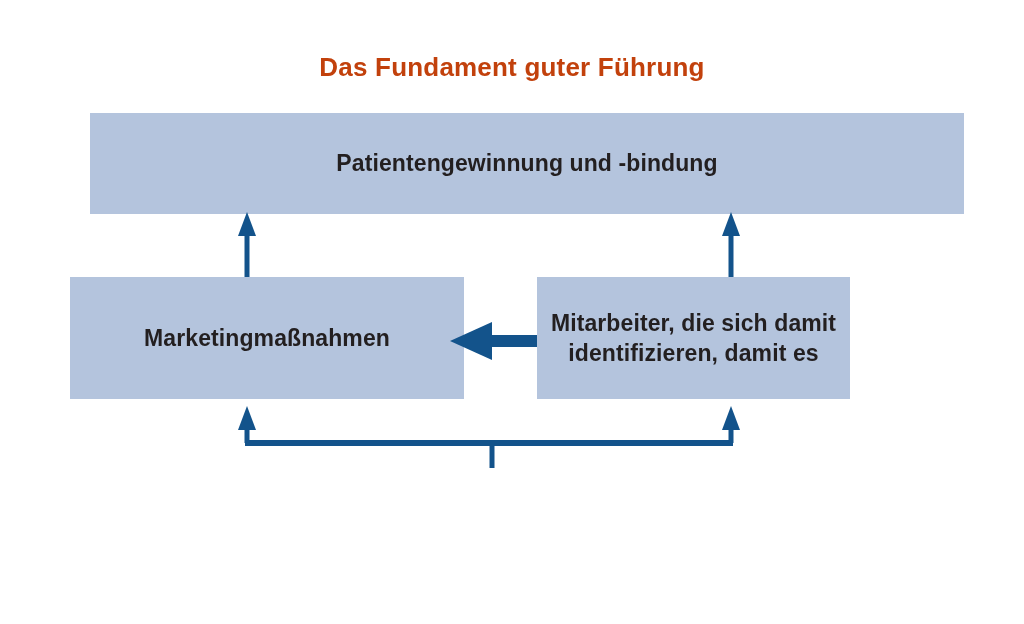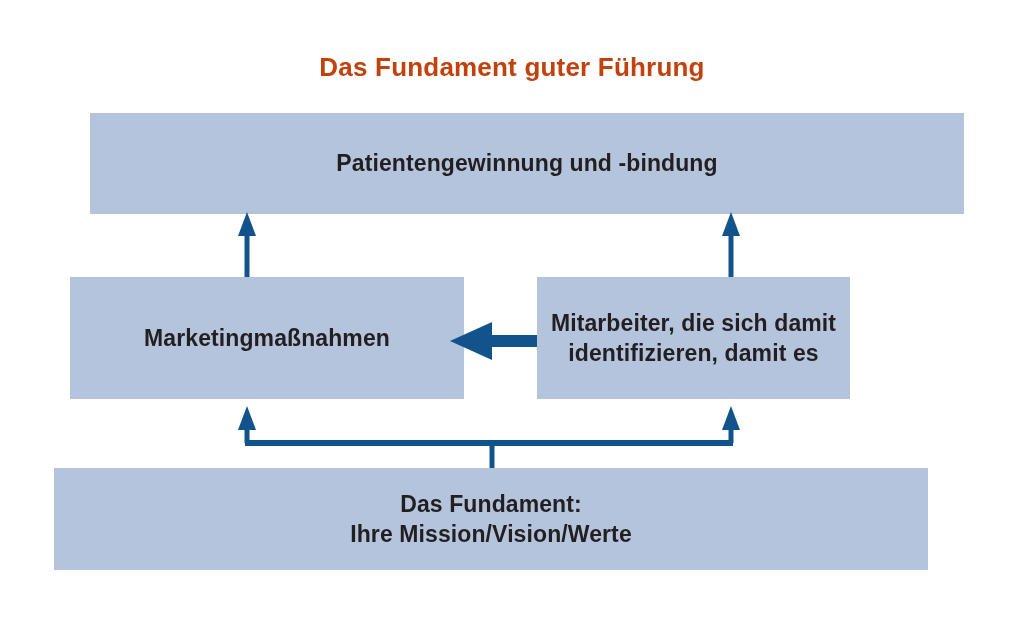--- a/index.html
+++ b/index.html
@@ -79,26 +79,20 @@
     <div class="node-label">Marketingmaßnahmen</div>
   </div>
 
   <div class="node-box" id="box-employees">
     <div class="node-label">
       <div>Mitarbeiter, die sich damit</div>
       <div>identifizieren, damit es</div>
     </div>
   </div>
 
-  <div class="node-box" id="box-foundation">
-    <div class="node-label">
-      <div>Das Fundament:</div>
-      <div>Ihre Mission/Vision/Werte</div>
-    </div>
-  </div>
 
   <svg id="connectors" viewBox="0 0 1024 624">
 
     <g>
       <line x1="247" y1="277" x2="247" y2="226" stroke="#13538b" stroke-width="5"></line>
       <polygon points="247,212 238,236 256,236" fill="#13538b"></polygon>
     </g>
 
     <g>
       <line x1="731" y1="277" x2="731" y2="226" stroke="#13538b" stroke-width="5"></line>

